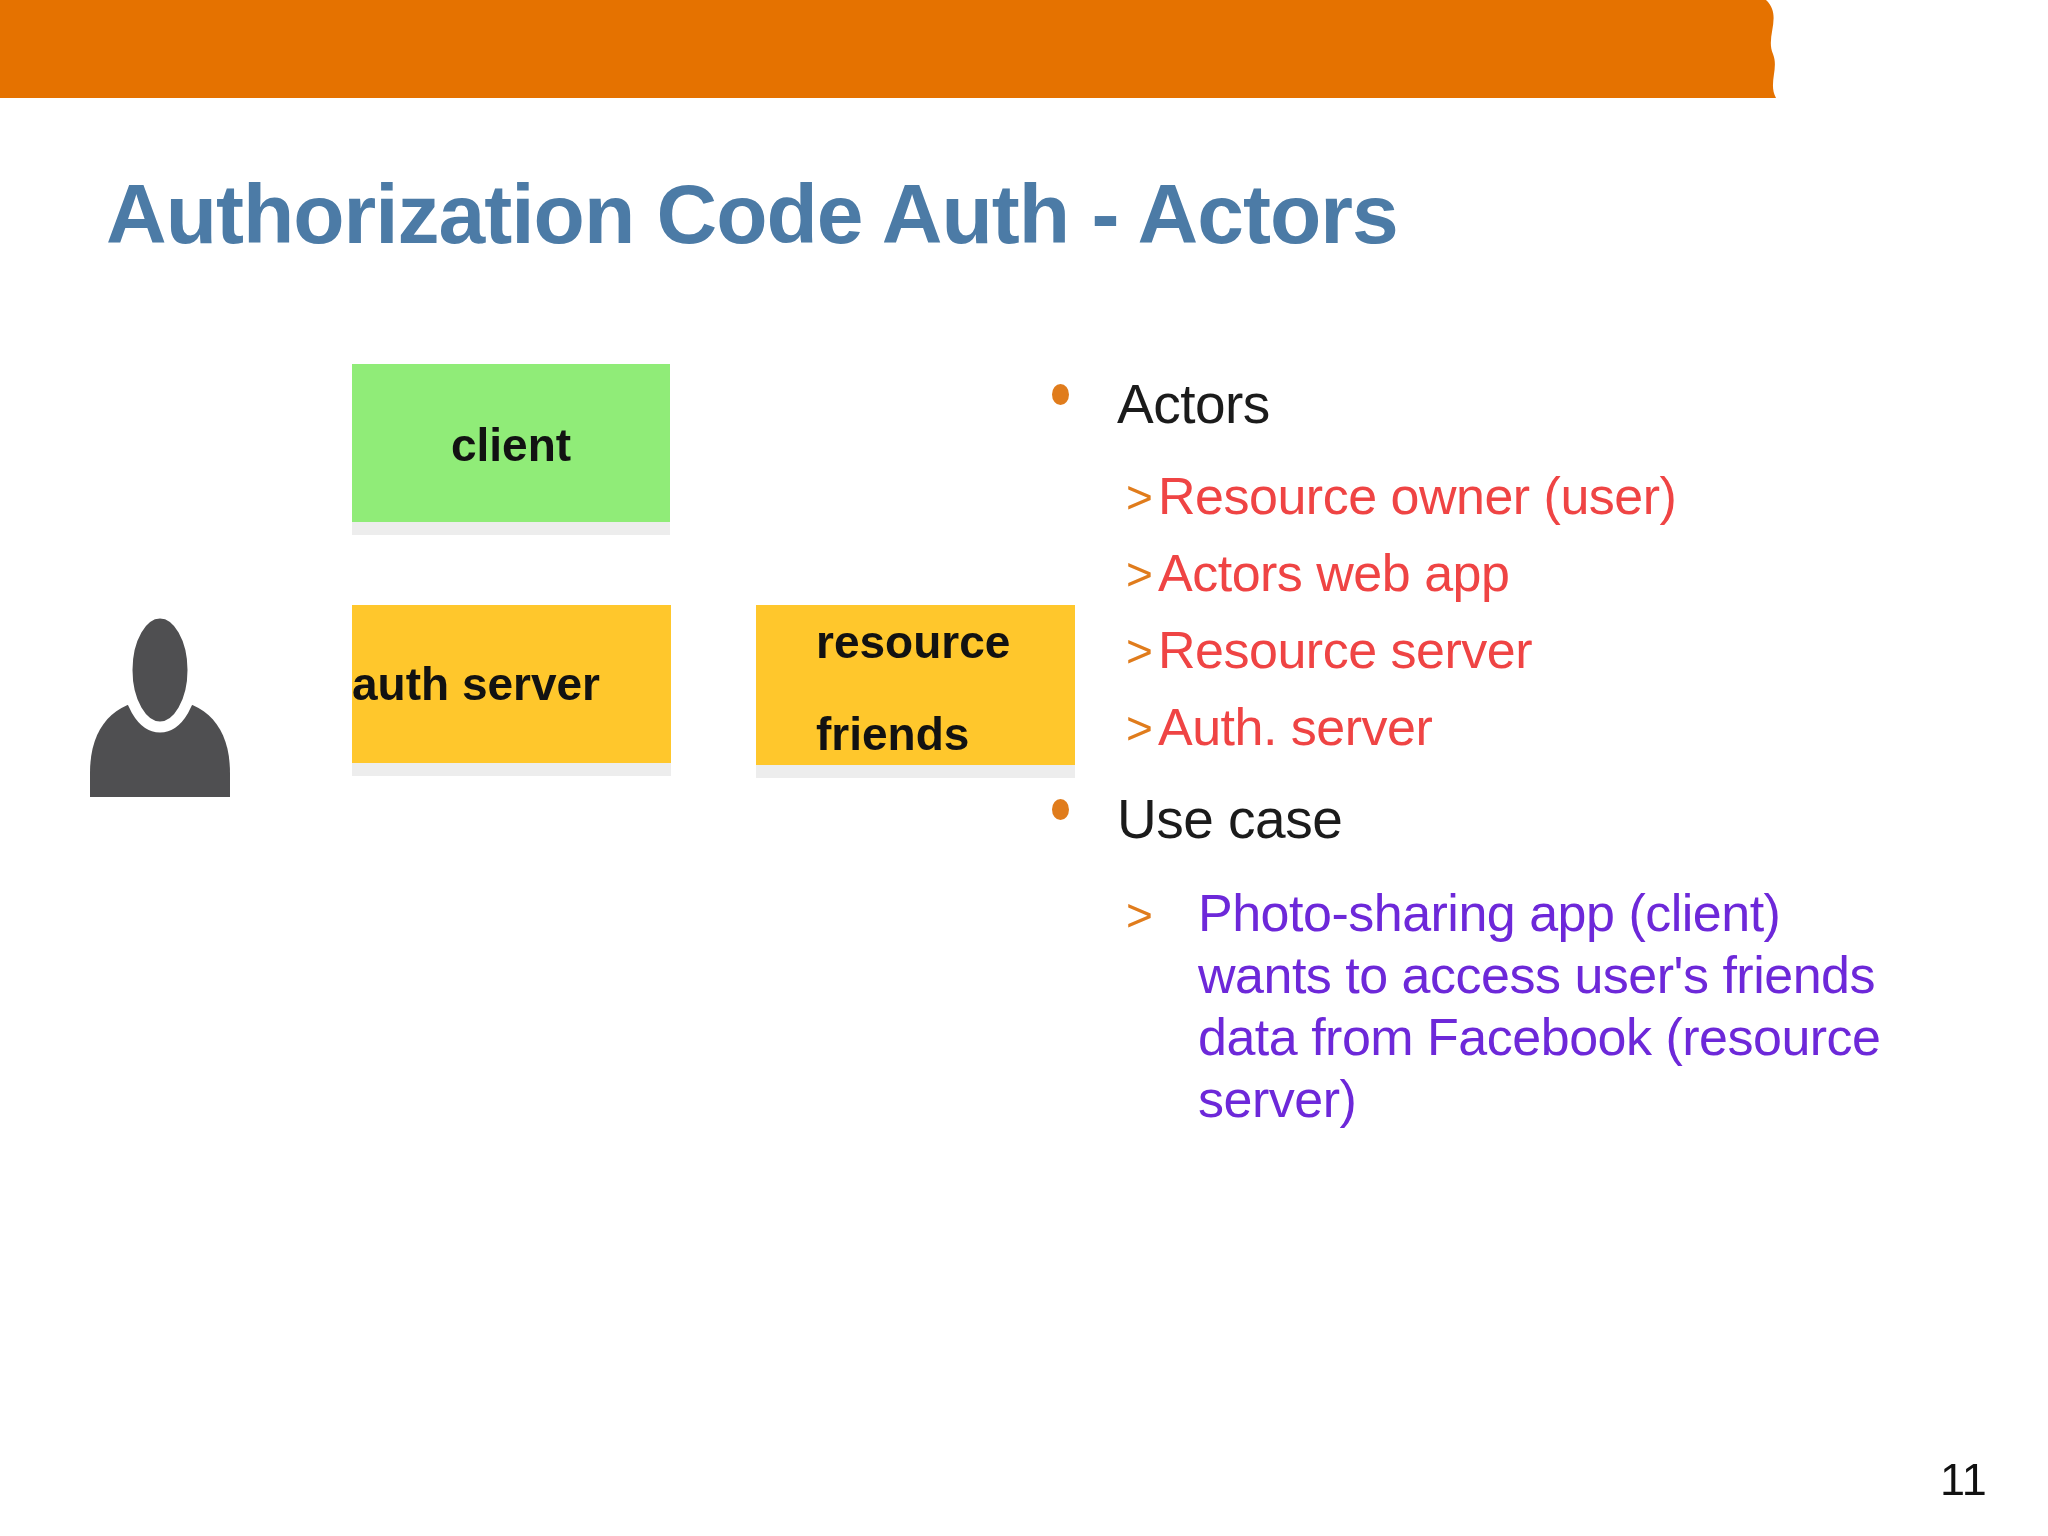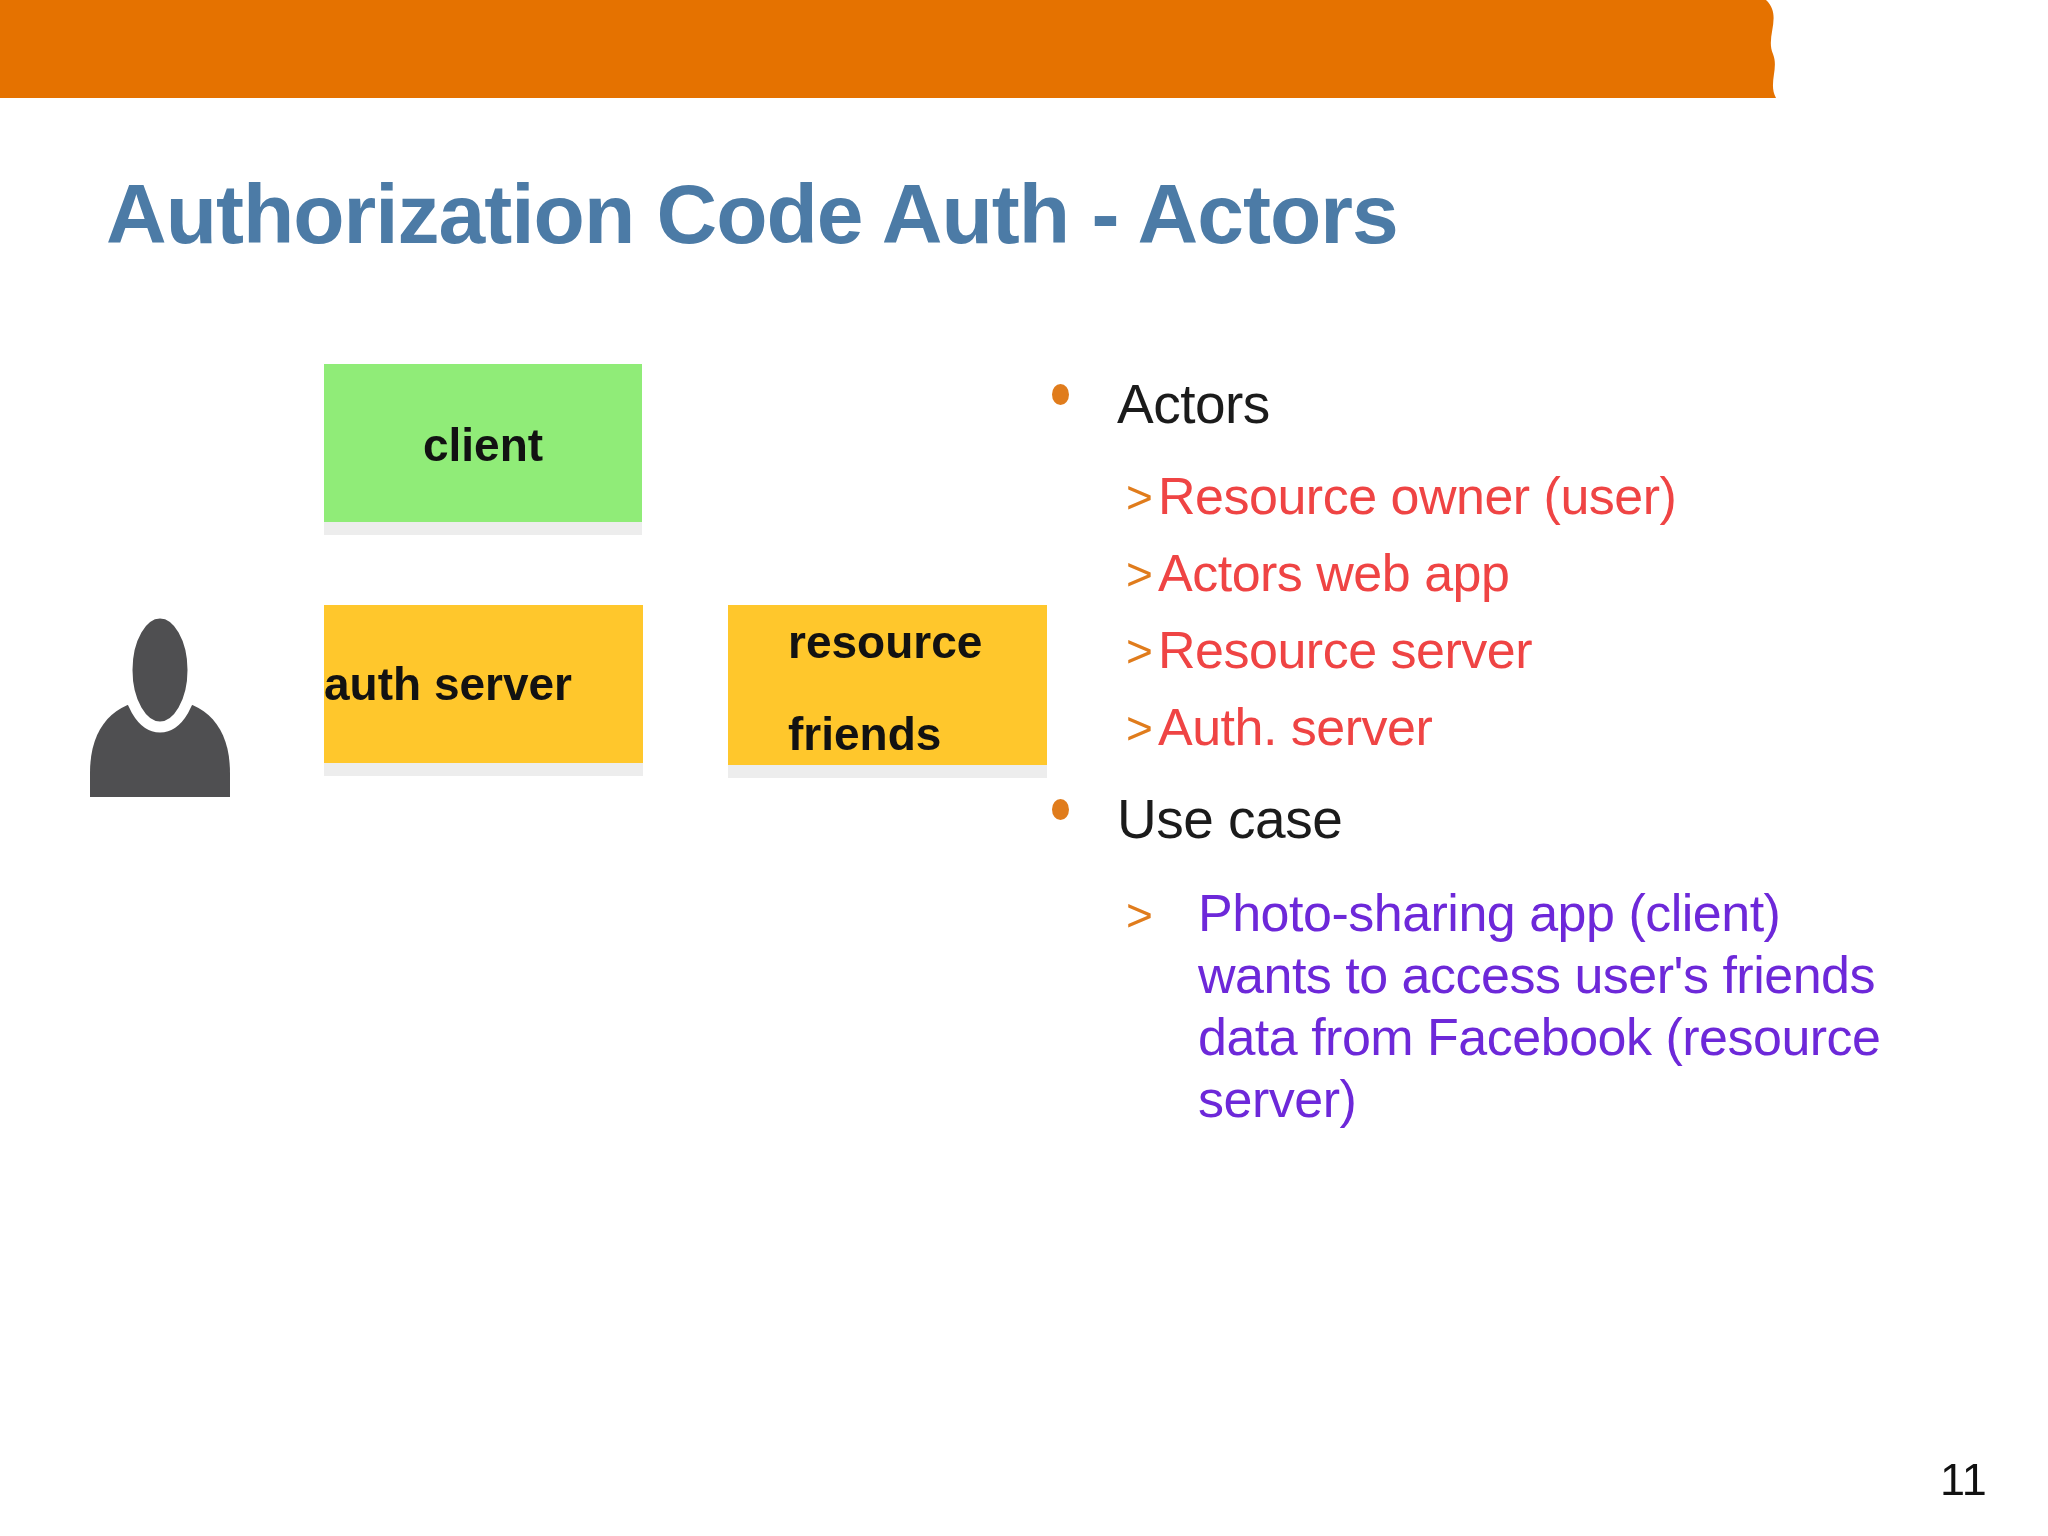--- a/index.html
+++ b/index.html
@@ -15,20 +15,21 @@
     position:absolute;left:106px;top:166px;
     font-size:84px;font-weight:bold;letter-spacing:-1px;
     color:var(--title-blue,#4C7BA6);white-space:nowrap;
   }
   
   .dbox{
     position:absolute;box-sizing:border-box;
     display:flex;flex-direction:column;justify-content:center;
     font-weight:bold;color:#121212;
     box-shadow:0 13px 0 rgba(0,0,0,0.07);
+    margin-left:28px;
   }
   .dbox .bline{display:block;}
   #client-box{
     left:324px;top:364px;width:318px;height:158px;
     background:var(--box-green,#90EC78);
     align-items:center;font-size:46px;line-height:77px;padding-top:4px;
   }
   #auth-box{
     left:324px;top:605px;width:319px;height:158px;
     background:var(--box-yellow,#FFC72C);

